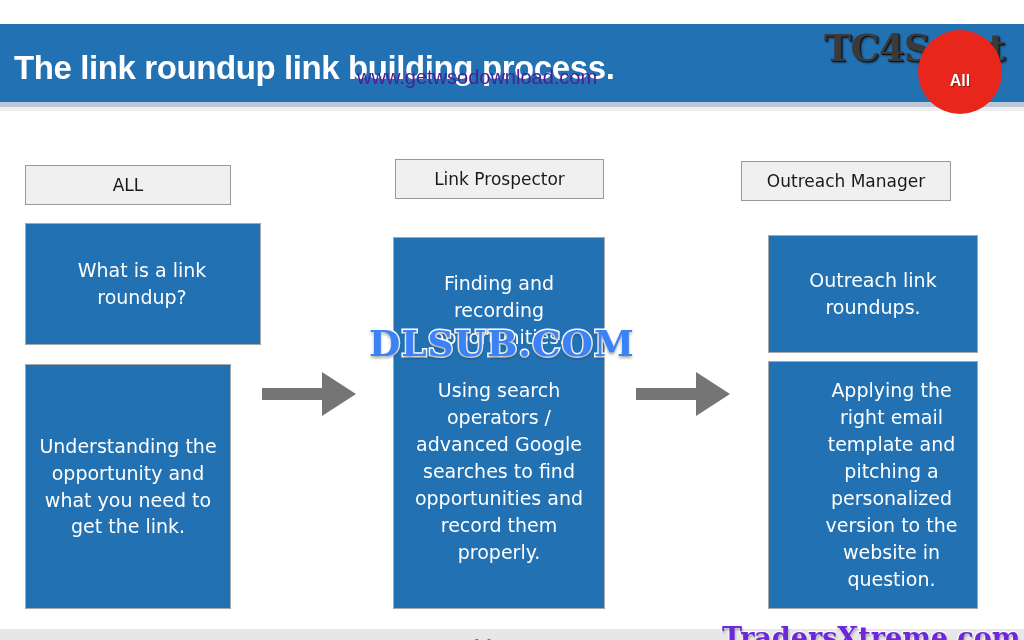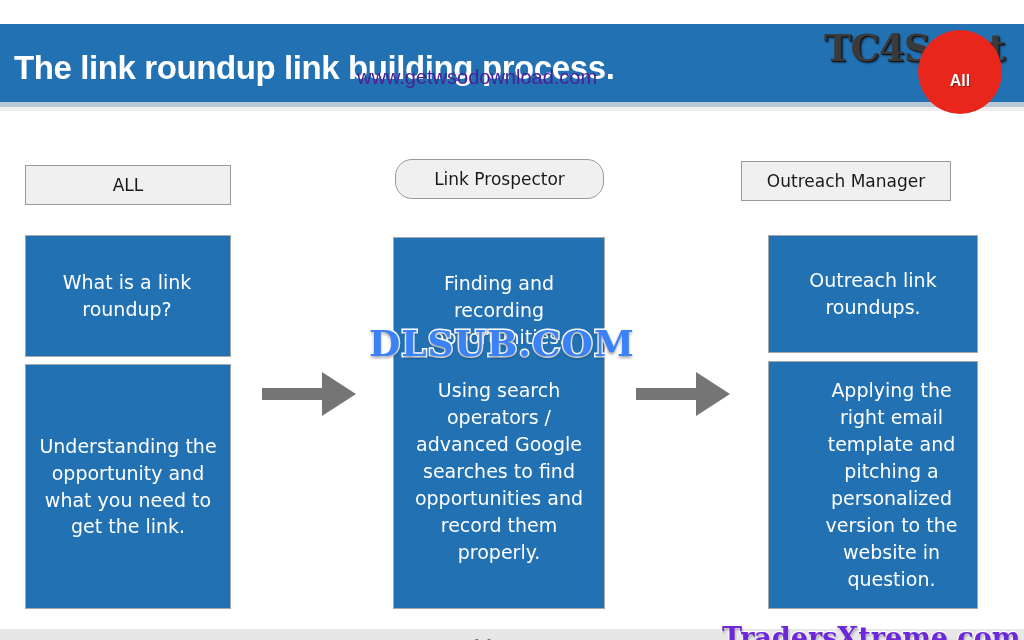--- a/index.html
+++ b/index.html
@@ -129,25 +129,25 @@
     text-align: center;
     color: #ffffff;
     font-size: 19px;
     line-height: 1.42;
     padding: 6px 10px;
     font-family: "DejaVu Sans", sans-serif;
   }
 
   
   #hdr-all      { left: 25px;  top: 141px; width: 206px; height: 40px; }
-  #box-a1       { left: 25px;  top: 211px; width: 206px; height: 122px; padding-left: 8px; }
+  #box-a1       { left: 25px;  top: 199px; width: 236px; height: 122px; padding-left: 8px; }
   #box-a2       { left: 25px;  top: 340px; width: 206px; height: 245px; }
 
   
-  #hdr-prospector { left: 395px; top: 135px; width: 209px; height: 40px; border-radius: 17px; }
+  #hdr-prospector { left: 395px; top: 135px; width: 209px; height: 40px; }
   #box-b1         { left: 393px; top: 213px; width: 212px; height: 372px;
                     align-items: flex-start; padding-top: 32px; }
 
   
   #hdr-outreach { left: 741px; top: 137px; width: 210px; height: 40px; }
   #box-c1       { left: 768px; top: 211px; width: 210px; height: 118px; }
   #box-c2       { left: 768px; top: 337px; width: 210px; height: 248px; padding-left: 47px; }
 
   .box-inner { width: 100%; }
   .para-gap { height: 26px; }

